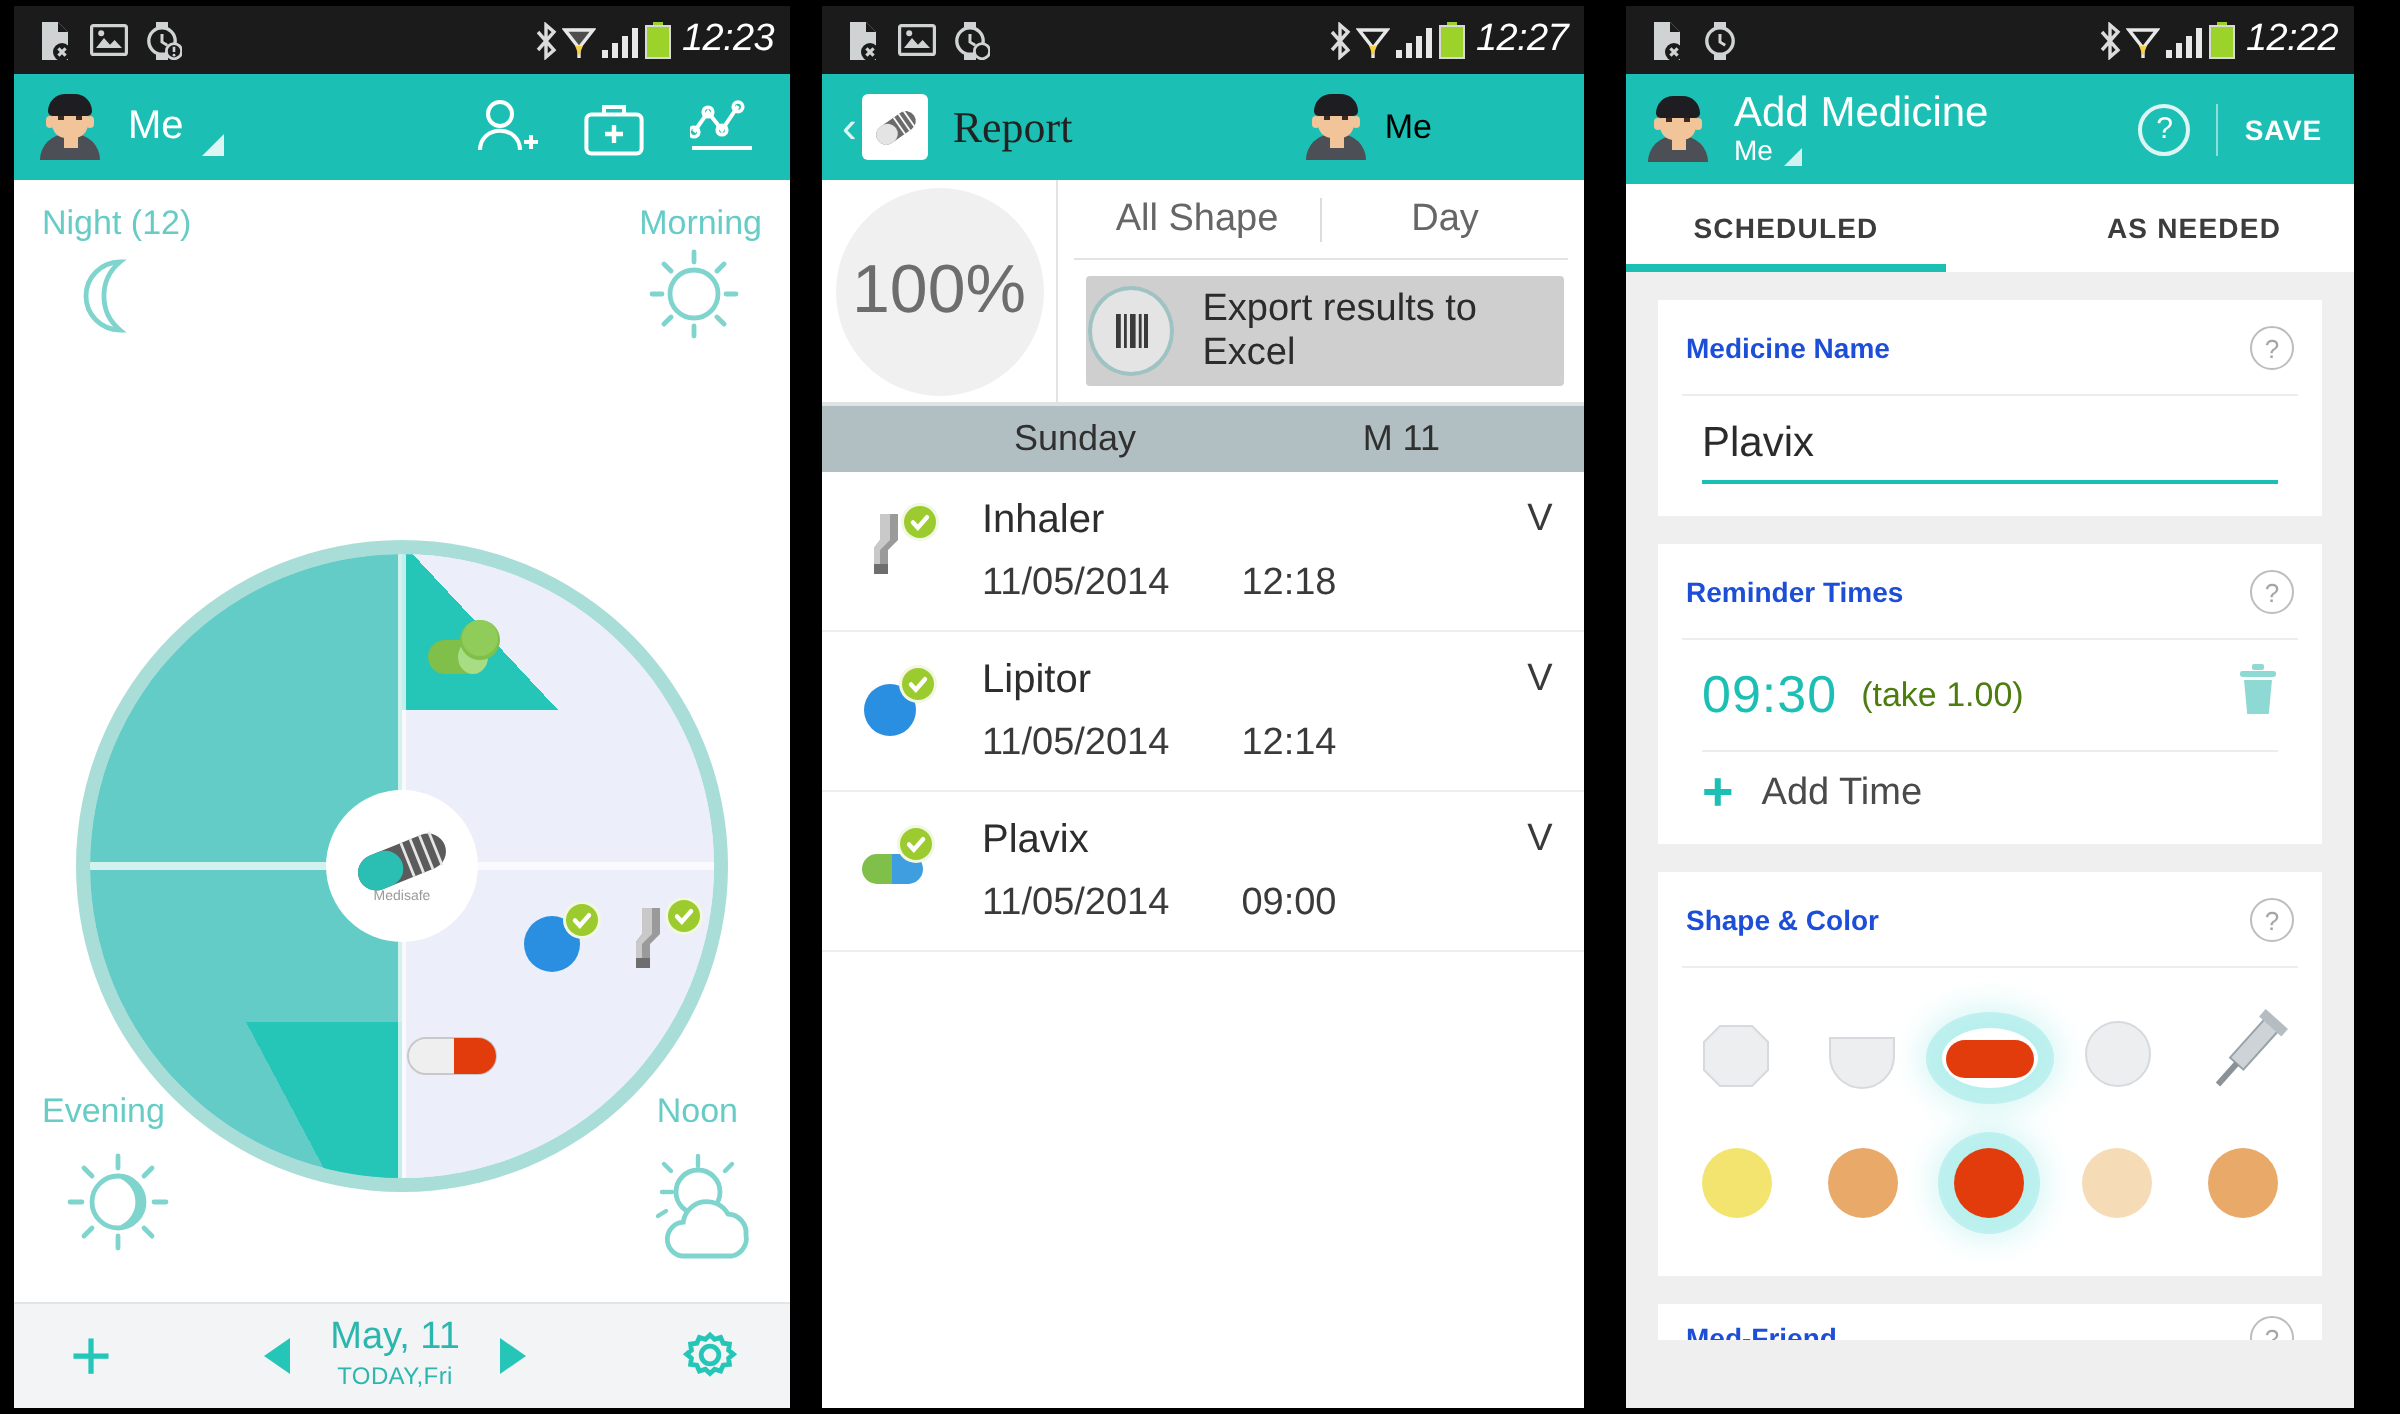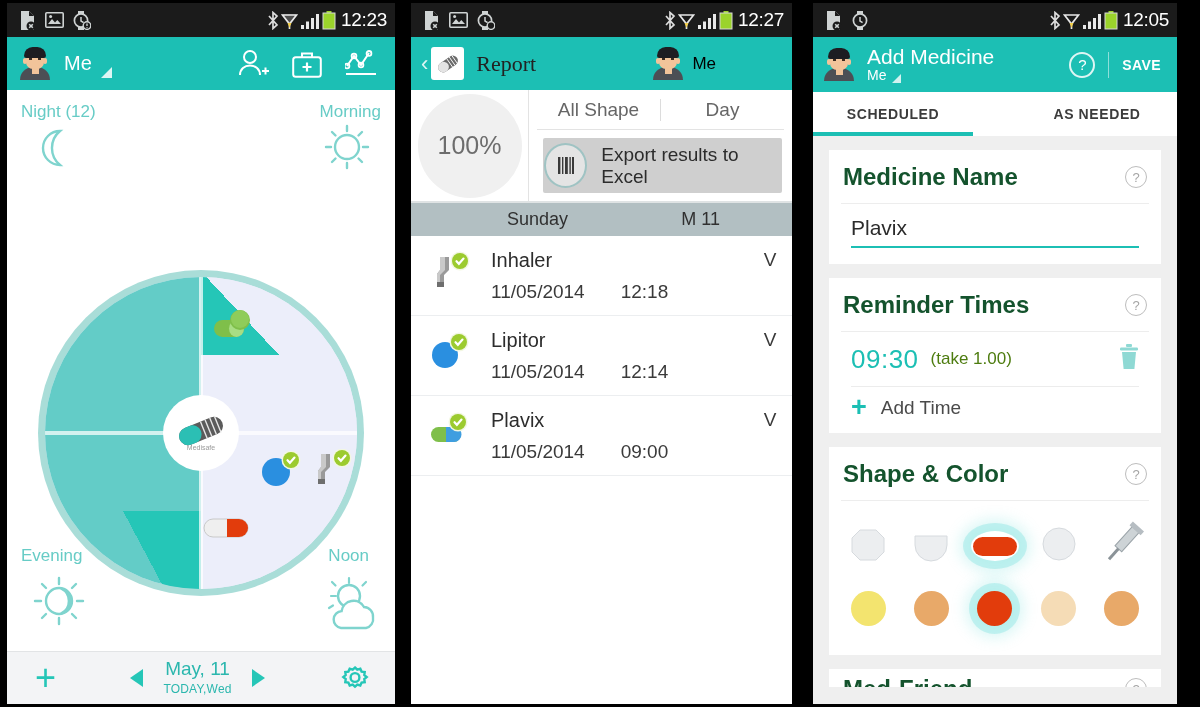--- a/index.html
+++ b/index.html
@@ -9,21 +9,21 @@
 
   
   .panel { position:absolute; top:3px; height:701px; background:#fff; overflow:hidden; }
   #panel1 { left:7px;   width:388px; }
   #panel2 { left:411px; width:381px; }
   #panel3 { left:813px; width:364px; }
 
   .statusbar { height:34px; background:#1b1b1b; display:flex; align-items:center;
      padding:0 8px 0 12px; color:#e9e9e9; }
   .sb-left { display:flex; gap:9px; align-items:center; }
-  .sb-right { margin-left:auto; display:flex; gap:2px; align-items:center; }
+  .sb-right { margin-left:auto; display:flex; gap:2px; align-items:center;font-style:italic; }
   .sb-time { font-size:19px; color:#fff; letter-spacing:-.3px; margin-left:3px; }
   .sb-ico { display:block; }
 
   .appbar { background:#1cbfb4; display:flex; align-items:center; height:53px;
      padding:0 12px; color:#fff; }
   .avatar { width:32px; height:33px; position:relative; flex:none; }
   .av-hair{ position:absolute; left:5px; top:0; width:22px; height:11px; background:#1d1d22; border-radius:11px 11px 3px 3px;}
   .av-face{ position:absolute; left:7px; top:5px; width:18px; height:17px; background:#f2c49a; border-radius:7px;}
   .av-ear{ position:absolute; top:11px; width:4px; height:6px; background:#f2c49a; border-radius:3px;}
   .av-body{ position:absolute; left:1px; bottom:0; width:30px; height:13px; background:#4c4f55; border-radius:14px 14px 0 0;}
@@ -77,21 +77,21 @@
   .rep-badge { width:33px;height:33px;background:#fff;border-radius:3px;display:flex;
      align-items:center;justify-content:center;}
   .rep-title { color:#222; font-size:22px; margin-left:12px;font-family:Liberation Serif, serif; }
   .p2-me { margin-left:auto; display:flex; align-items:center; margin-right:66px; }
   .p2-me .me-label{ font-size:17px; margin-left:8px;}
 
   .p2-top { display:flex; height:113px; border-bottom:2px solid #dfe3e4;}
   .pct-box { width:118px; display:flex; align-items:center; justify-content:center;
      border-right:1px solid #e3e3e3; }
   .pct-circle { width:104px;height:104px;border-radius:50%;background:#f0f0f0;
-     display:flex;align-items:center;justify-content:center; color:#6d6d6d; font-size:25px;}
+     display:flex;align-items:center;justify-content:center; color:#6d6d6d; font-size:34px;}
   .p2-right { flex:1; display:flex; flex-direction:column; }
   .segtabs { display:flex; height:40px; align-items:center; border-bottom:1px solid #e3e3e3;
      margin:0 8px; }
   .segtab { flex:1; text-align:center; color:#666; font-size:19px; }
   .segtab + .segtab { border-left:1px solid #dcdcdc; }
   .exportbtn { margin:8px 10px 8px 14px; flex:1; background:#cfcfcf; border-radius:2px;
      display:flex; align-items:center; gap:14px; padding-left:1px; }
   .barcode-circle { width:45px;height:45px;border-radius:50%;border:2px solid #9fc3c3;
      background:#e4e4e4; display:flex;align-items:center;justify-content:center;}
   .export-txt { color:#2c2c2c; font-size:19px; line-height:1.15; }
@@ -120,21 +120,21 @@
   .savetxt { font-size:14px; font-weight:bold; letter-spacing:.4px; margin-right:6px;}
 
   .p3-tabs { display:flex; height:44px; background:#fff;gap:44px; }
   .p3-tab { flex:1; display:flex; align-items:center; justify-content:center;
      font-size:14px; font-weight:bold; letter-spacing:.6px; color:#3c3c3c; position:relative;}
   .p3-tab.active:after{ content:""; position:absolute; left:0; right:0; bottom:0;
      height:4px; background:#1cbfb4; }
   .p3-body { background:#efefef; height:608px; padding:14px 16px 0 16px; }
   .card { background:#fff; margin-bottom:14px; }
   .card-hd { display:flex; align-items:center; padding:13px 14px 12px 14px; }
-  .card-hd .ttl { color:#14532d; font-size:24px; font-weight:bold; }
+  .card-hd .ttl { color:#1d4ed8; font-size:14px; font-weight:bold; }
   .card-hd .q { margin-left:auto; position:static; width:auto; height:auto;}
   .qmark-g { width:22px;height:22px;border-radius:50%;border:1px solid #bdbdbd;
      display:flex;align-items:center;justify-content:center;font-size:13px;color:#a5a5a5;}
   .card-sep { height:1px; background:#ededed; margin:0 12px; }
   .name-row { padding:12px 22px 16px 22px; }
   .name-val { font-size:21px; color:#2b2b2b; padding-bottom:6px; }
   .name-underline { height:2px; background:#1cbfb4; }
   .time-row { display:flex; align-items:center; padding:11px 20px 11px 22px; }
   .time-big { font-size:26px; color:#1cbfb4; letter-spacing:.5px; }
   .time-take { font-size:17px; color:#4d7c0f; margin-left:12px; }
@@ -333,21 +333,21 @@
       </div>
     </div>
   </div>
 
   <div class="bottombar">
     <span class="bb-plus">+</span>
     <div class="bb-mid">
       <span class="bb-arrow l"></span>
       <span class="bb-date">
         <span class="d1">May, 11</span><br>
-        <span class="d2">TODAY,Wed</span>
+        <span class="d2">TODAY,Fri</span>
       </span>
       <span class="bb-arrow r"></span>
     </div>
     <svg class="bb-gear" width="32" height="32" viewBox="0 0 32 32">
           <path fill="none" stroke="#25c6b7" stroke-width="2.4" d="M16 5.5l2.3 2.1 3-.9 1.3 2.9 3.1.4-.4 3.1 2.4 2-2.4 2 .4 3.1-3.1.4-1.3 2.9-3-.9-2.3 2.1-2.3-2.1-3 .9-1.3-2.9-3.1-.4.4-3.1L4.3 15.1l2.4-2-.4-3.1 3.1-.4 1.3-2.9 3 .9z"></path>
           <circle cx="16" cy="15.5" r="4.4" fill="none" stroke="#25c6b7" stroke-width="2.4"></circle>
         </svg>
   </div>
 </div>
 
@@ -543,21 +543,21 @@
             <path stroke="#e8e8e8" stroke-width="1.7" d="M8.5 12v6"></path>
             <path fill="#f6d14a" d="M6.6 12h3.8l-1.9 5z"></path>
           </svg>
       <svg class="sb-ico" width="20" height="17" viewBox="0 0 20 17">
             <path fill="#e8e8e8" d="M1 13h3v4H1zM6 9.5h3V17H6zM11 6h3v11h-3zM16 2h3v15h-3z"></path>
           </svg>
       <svg class="sb-ico" width="14" height="19" viewBox="0 0 14 19">
             <rect x="4.5" y="0" width="5" height="2.4" fill="#9bd32b"></rect>
             <rect x="1" y="2" width="12" height="16" fill="#9bd32b" stroke="#d8d8d8" stroke-width="1"></rect>
           </svg>
-      <span class="sb-time">12:05</span>
+      <span class="sb-time">12:22</span>
     </div>
   </div>
 
   <div class="p3-bar">
     <div class="avatar">
       <div class="av-body"></div>
           <div class="av-neck"></div>
       <div class="av-face"></div>
       <div class="av-ear" style="left:4px"></div>
           <div class="av-ear" style="right:4px"></div>

